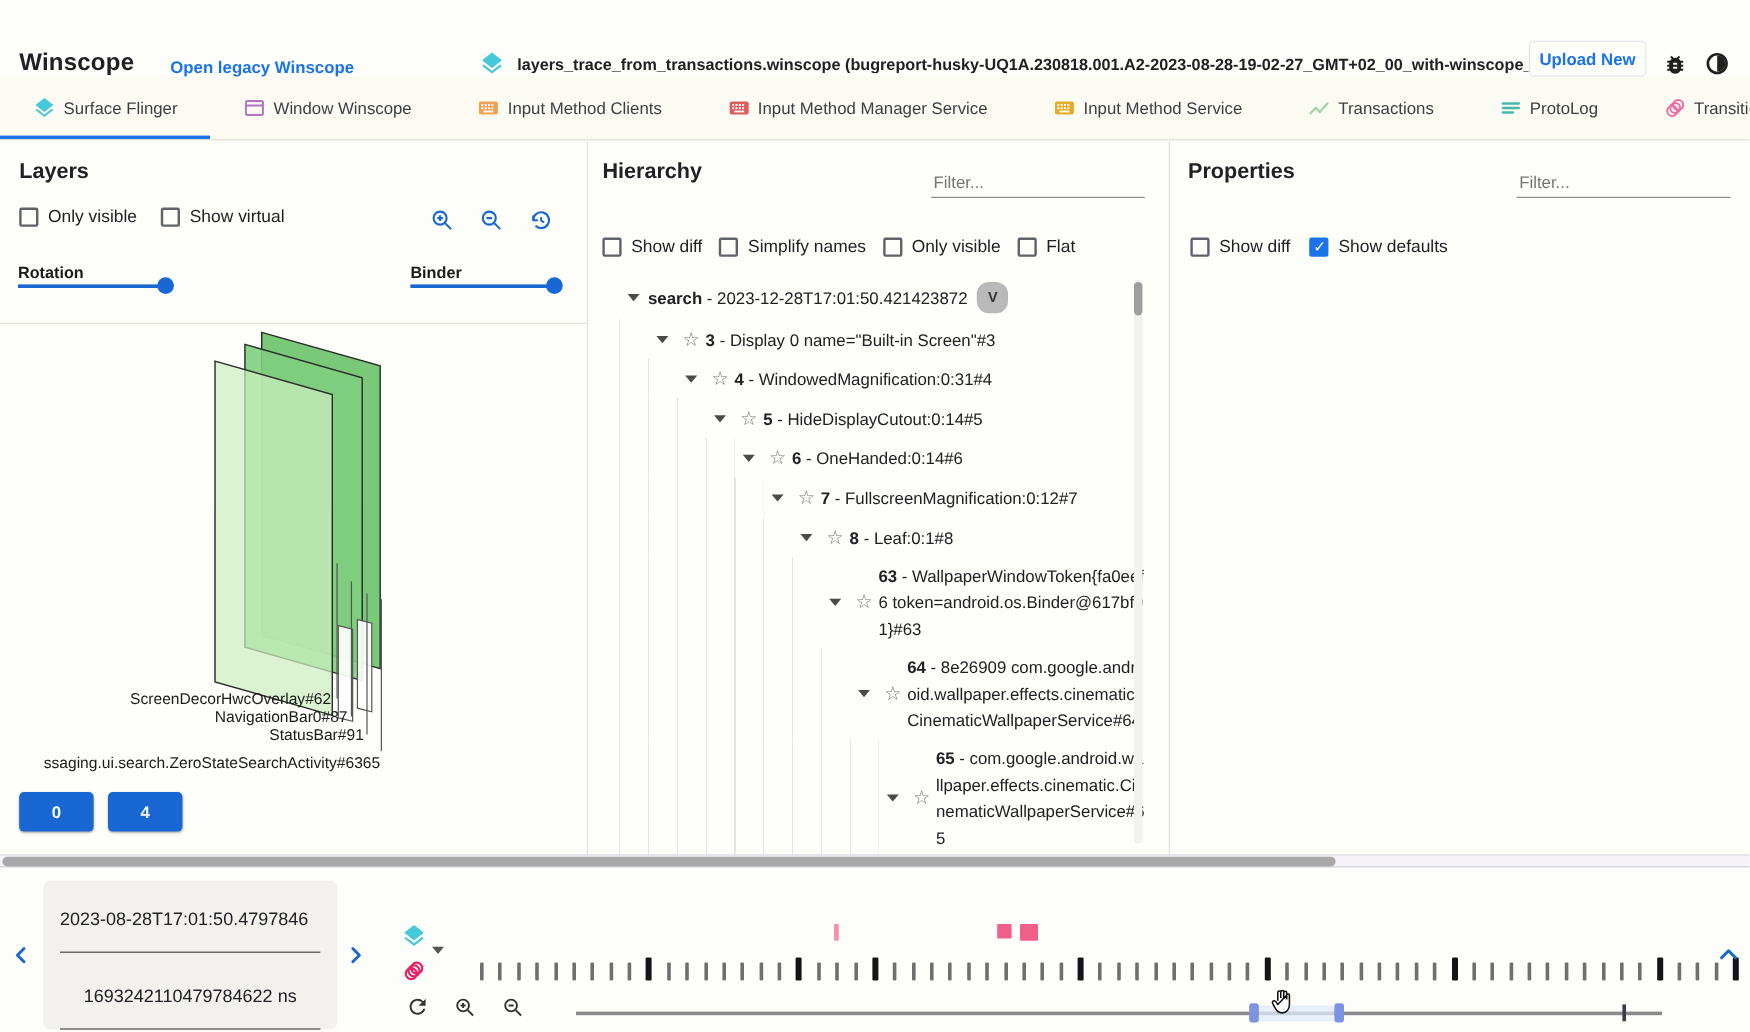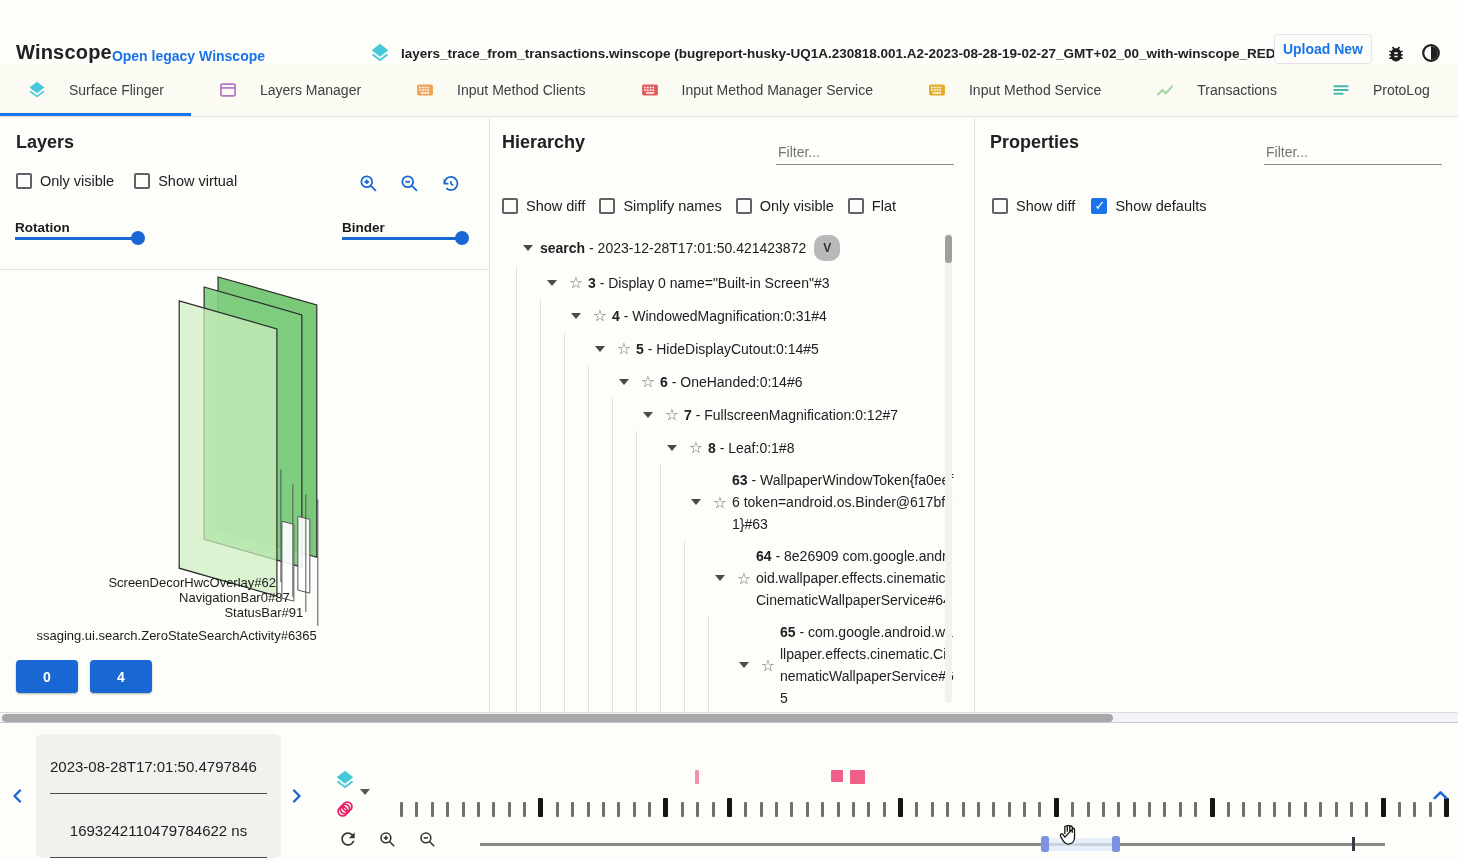--- a/index.html
+++ b/index.html
@@ -3,29 +3,29 @@
 <meta charset="utf-8">
 <style>
   * { box-sizing: border-box; margin: 0; padding: 0; }
   html,body { width:1458px; height:860px; overflow:hidden; }
   body { font-family:"Liberation Sans","DejaVu Sans",sans-serif; background:#fdfdf9; color:#202124; }
   .app { position:relative; width:1458px; height:860px; background:#fdfdf9; }
 
   
   .header { position:absolute; top:0; left:0; right:0; height:64px; background:#fdfdf9; display:flex; align-items:flex-end; padding:0 16px; }
   .app-title { font-size:20px; font-weight:700; letter-spacing:.2px; }
-  .legacy-link { font-size:14px; font-weight:700; color:#1a73e8; text-decoration:none; cursor:pointer; white-space:nowrap; }
+  .legacy-link { margin-left:30px; font-size:14px; font-weight:700; color:#1a73e8; text-decoration:none; cursor:pointer; white-space:nowrap; }
   .hdr-trace { display:flex; align-items:center; margin-left:90px; flex:1; min-width:0; }
   .trace-file { margin-left:10px; font-size:13.5px; font-weight:600; white-space:nowrap; overflow:hidden; flex:1; }
   .upload-btn { background:transparent; border:1px solid #e6e3ee; border-radius:4px; color:#1a73e8; font-size:14px; font-weight:700; padding:6px 8px; cursor:pointer; white-space:nowrap; font-family:inherit; }
   .hdr-icon { display:inline-flex; margin-left:14px; cursor:pointer; }
 
   
   .tabbar { position:absolute; top:64px; left:0; right:0; height:53px; background:#fbfaf3; border-bottom:1px solid #e2e0d8; display:flex; overflow:hidden; }
-  .tab { position:relative; display:flex; align-items:center; gap:22px; padding:0 27px; cursor:pointer; white-space:nowrap; }
+  .tab { position:relative; display:flex; align-items:center; gap:6px; padding:0 27px; cursor:pointer; white-space:nowrap; }
   .tab-label { font-size:14px; font-weight:500; color:#3c4043; }
   .tab.active::after { content:""; position:absolute; left:0; right:0; bottom:0; height:3px; background:#1a73e8; }
   .tab-icon { display:inline-flex; }
 
   
   .main { position:absolute; top:118px; left:0; right:0; height:594px; display:flex; background:#fdfdf9;justify-content:space-between; }
   .panel { position:relative; height:100%; }
   .layers-panel { width:490px; border-right:1px solid #e0e0e0; }
   .hierarchy-panel { width:485px; border-right:1px solid #e0e0e0; }
   .properties-panel { flex:1; }
@@ -132,21 +132,21 @@
         </span>
       <span class="tab-label">Surface Flinger</span>
     </div>
     <div class="tab">
       <span class="tab-icon">
           <svg width="20" height="20" viewBox="0 0 24 24">
             <rect x="3.5" y="5" width="17" height="14" rx="1.5" fill="none" stroke="#b273c2" stroke-width="2"></rect>
             <path d="M3.5 9.5h17" stroke="#b273c2" stroke-width="2"></path>
           </svg>
         </span>
-      <span class="tab-label">Layers Manager</span>
+      <span class="tab-label">Window Winscope</span>
     </div>
     <div class="tab">
       <span class="tab-icon">
           <svg width="20" height="20" viewBox="0 0 24 24">
             <rect x="2.5" y="5.5" width="19" height="13" rx="2" fill="#f2a055"></rect>
             <g fill="#fff" opacity=".95">
               <rect x="5" y="8" width="2" height="2"></rect>
               <rect x="8.3" y="8" width="2" height="2"></rect>
               <rect x="11.6" y="8" width="2" height="2"></rect>
               <rect x="14.9" y="8" width="2" height="2"></rect>

